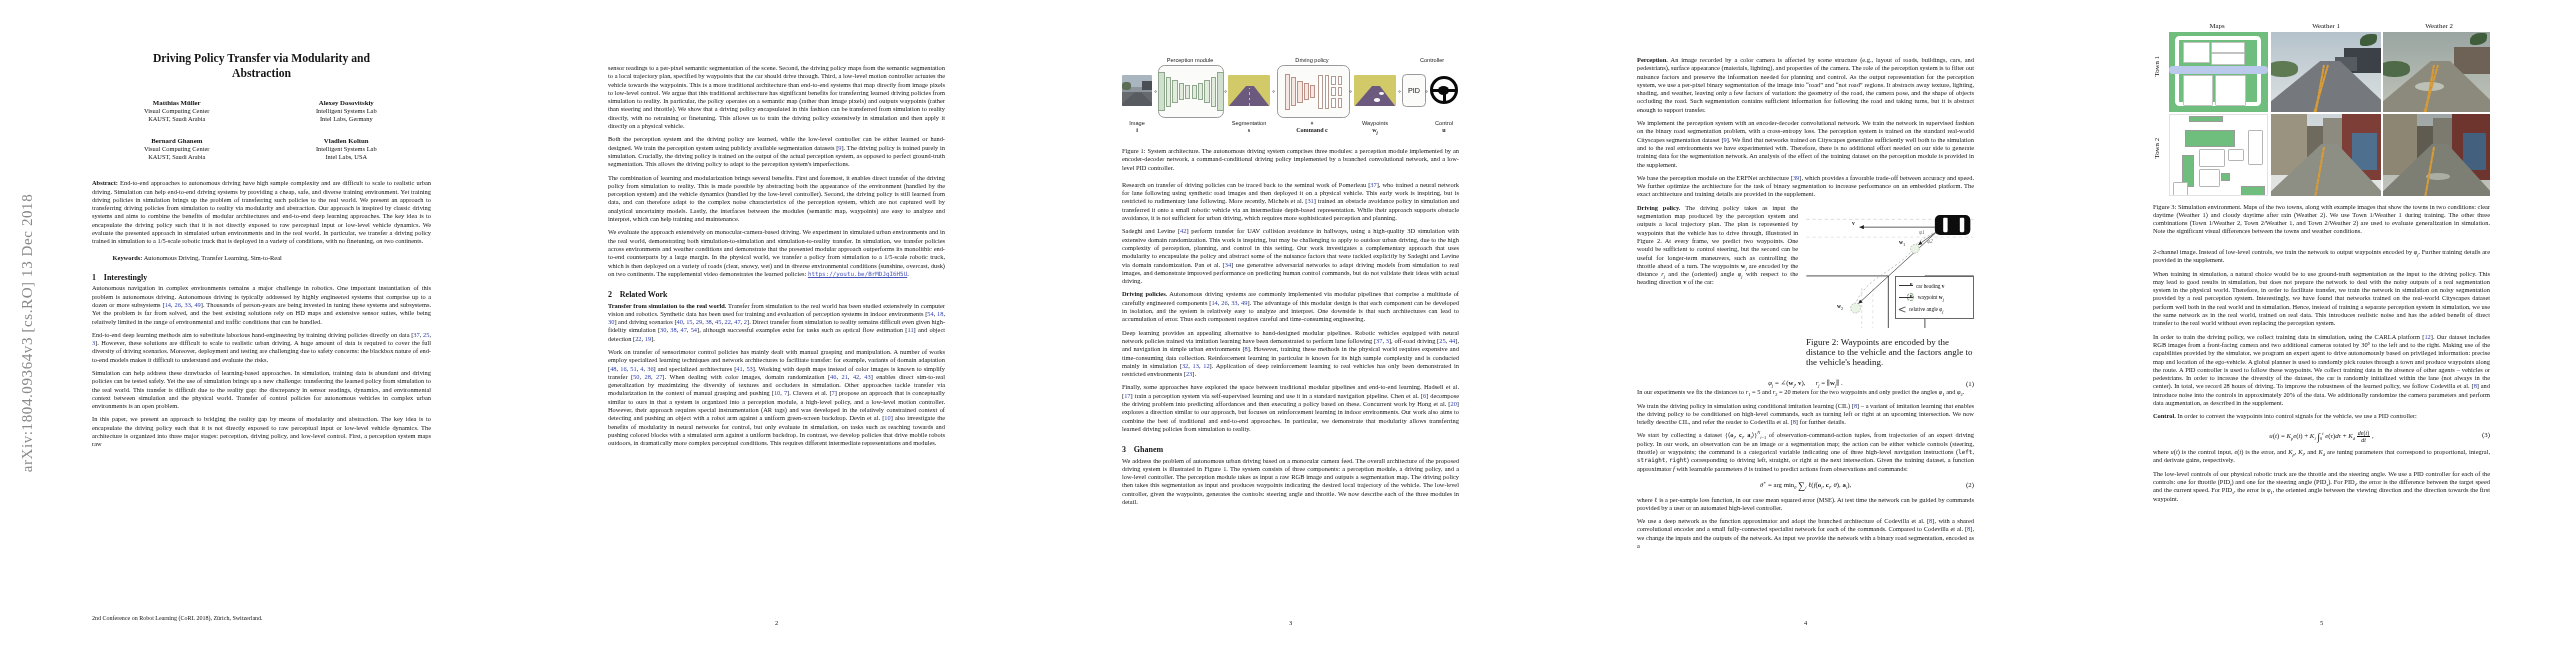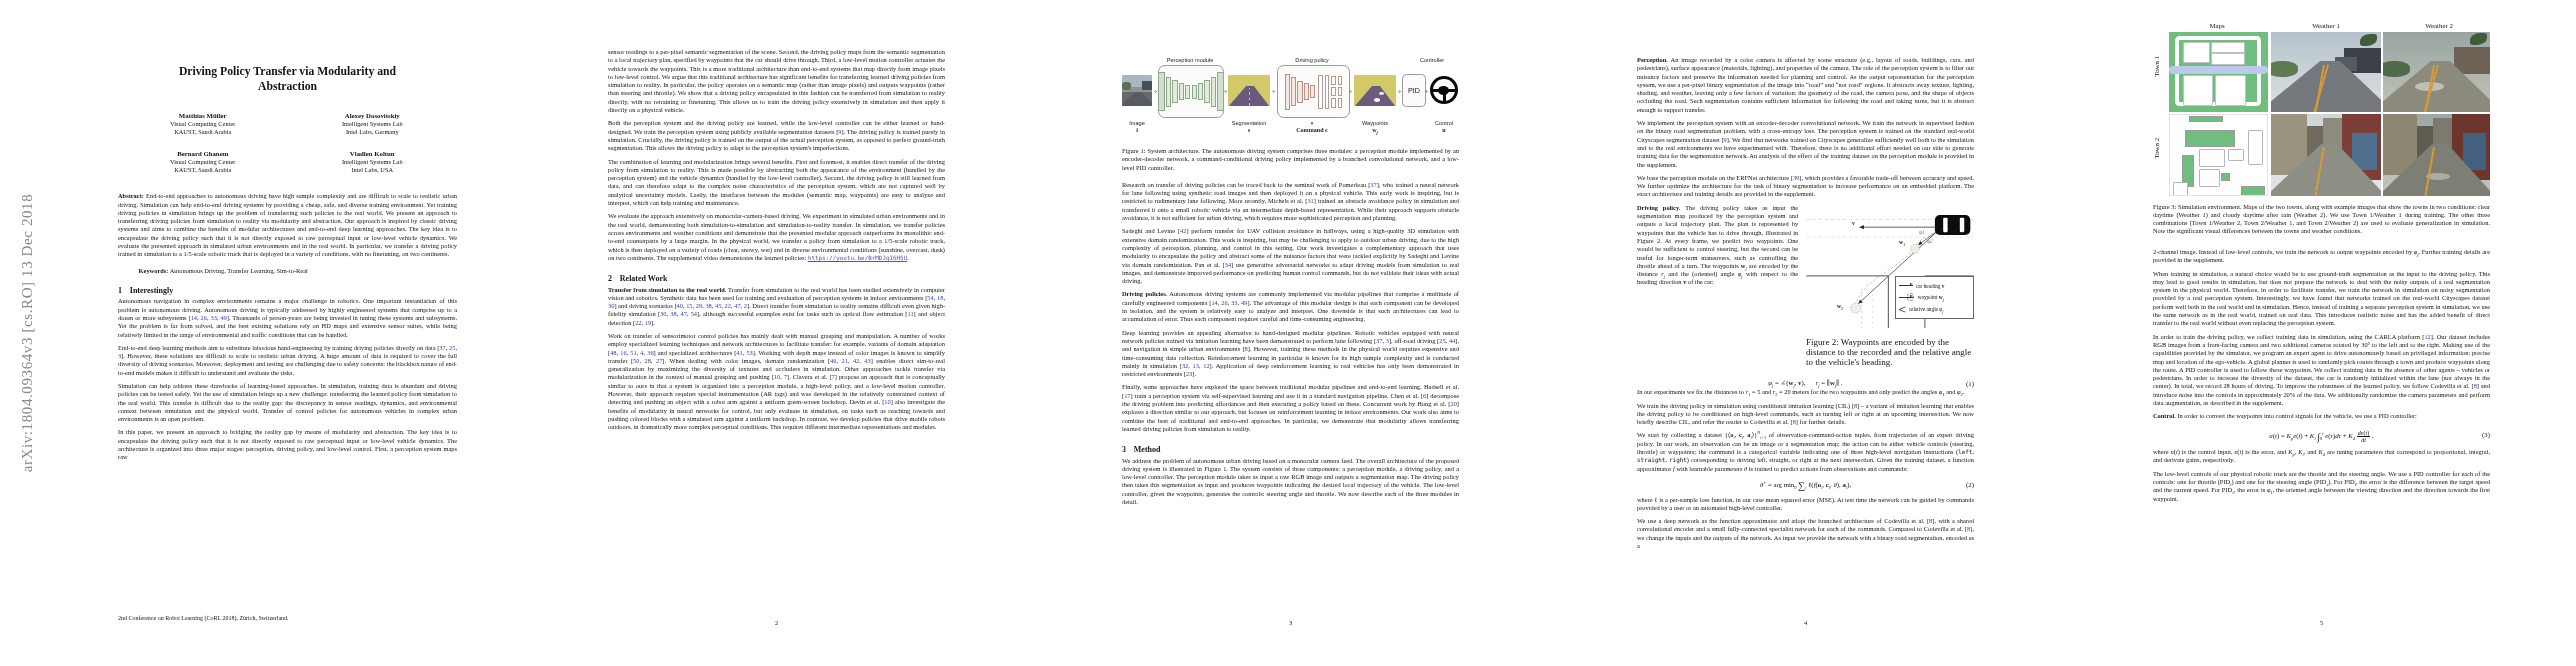--- a/index.html
+++ b/index.html
@@ -1,20 +1,20 @@
 <!DOCTYPE html>
 <html style="font-size:9px"><head>
 <meta charset="utf-8">
 <style>
   html,body{margin:0;padding:0;}
   body{width:2576px;height:667px;background:#ffffff;position:relative;overflow:hidden;
        font-family:"Liberation Serif","DejaVu Serif",serif;color:#141414;}
   .page{position:absolute;top:0;height:667px;box-sizing:border-box;}
-  #p1{left:92px;width:339px;padding-top:64px;margin-left:26px;}
-  #p2{left:608px;width:337px;padding-top:48px;}
+  #p1{left:92px;width:339px;padding-top:51px;}
+  #p2{left:608px;width:337px;padding-top:64px;}
   #p3{left:1122px;width:337px;padding-top:53px;}
   #p4{left:1637px;width:337px;padding-top:56px;}
   #p5{left:2153px;width:337px;padding-top:22px;}
 
   
   .arxiv{position:absolute;left:7.8px;top:0;height:667px;width:39px;}
   .arxiv span{position:absolute;left:19.5px;top:333px;transform:translate(-50%,-50%) rotate(-90deg);
       white-space:nowrap;color:#8a8a8a;font-size:15px;letter-spacing:0.6px;font-family:"Liberation Serif",serif;}
 
   p.body{font-size:6.4px;line-height:8.3px;text-align:justify;margin:5px 0 0;}
@@ -259,21 +259,21 @@
     <span class="f1lab" style="left:253px"><span>Waypoints</span><br><span class="sym"><b>w</b><sub><i>j</i></sub></span></span>
     <span class="f1lab" style="left:322px"><span>Control</span><br><span class="sym">u</span></span>
   </div>
   <p class="figcap">Figure 1: System architecture. The autonomous driving system comprises three modules: a perception module implemented by an encoder-decoder network, a command-conditional driving policy implemented by a branched convolutional network, and a low-level PID controller.</p>
 
   <p class="body cites" style="margin-top:9px">Research on transfer of driving policies can be traced back to the seminal work of Pomerleau [<span class="cite">37</span>], who trained a neural network for lane following using synthetic road images and then deployed it on a physical vehicle. This early work is inspiring, but is restricted to rudimentary lane following. More recently, Michels et al. [<span class="cite">31</span>] trained an obstacle avoidance policy in simulation and transferred it onto a small robotic vehicle via an intermediate depth-based representation. While their approach supports obstacle avoidance, it is not sufficient for urban driving, which requires more sophisticated perception and planning.</p>
   <p class="body cites">Sadeghi and Levine [<span class="cite">42</span>] perform transfer for UAV collision avoidance in hallways, using a high-quality 3D simulation with extensive domain randomization. This work is inspiring, but may be challenging to apply to outdoor urban driving, due to the high complexity of perception, planning, and control in this setting. Our work investigates a complementary approach that uses modularity to encapsulate the policy and abstract some of the nuisance factors that were tackled explicitly by Sadeghi and Levine via domain randomization. Pan et al. [<span class="cite">34</span>] use generative adversarial networks to adapt driving models from simulation to real images, and demonstrate improved performance on predicting human control commands, but do not validate their ideas with actual driving.</p>
   <p class="body"><b>Driving policies.</b> <span class="cites">Autonomous driving systems are commonly implemented via modular pipelines that comprise a multitude of carefully engineered components [<span class="cite">14</span>, <span class="cite">26</span>, <span class="cite">33</span>, <span class="cite">49</span>]. The advantage of this modular design is that each component can be developed in isolation, and the system is relatively easy to analyze and interpret. One downside is that such architectures can lead to accumulation of error. Thus each component requires careful and time-consuming engineering.</span></p>
   <p class="body cites">Deep learning provides an appealing alternative to hand-designed modular pipelines. Robotic vehicles equipped with neural network policies trained via imitation learning have been demonstrated to perform lane following [<span class="cite">37</span>, <span class="cite">3</span>], off-road driving [<span class="cite">25</span>, <span class="cite">44</span>], and navigation in simple urban environments [<span class="cite">8</span>]. However, training these methods in the physical world requires expensive and time-consuming data collection. Reinforcement learning in particular is known for its high sample complexity and is conducted mainly in simulation [<span class="cite">32</span>, <span class="cite">13</span>, <span class="cite">12</span>]. Application of deep reinforcement learning to real vehicles has only been demonstrated in restricted environments [<span class="cite">23</span>].</p>
   <p class="body cites">Finally, some approaches have explored the space between traditional modular pipelines and end-to-end learning. Hadsell et al. [<span class="cite">17</span>] train a perception system via self-supervised learning and use it in a standard navigation pipeline. Chen et al. [<span class="cite">6</span>] decompose the driving problem into predicting affordances and then executing a policy based on these. Concurrent work by Hong et al. [<span class="cite">20</span>] explores a direction similar to our approach, but focuses on reinforcement learning in indoor environments. Our work also aims to combine the best of traditional and end-to-end approaches. In particular, we demonstrate that modularity allows transferring learned driving policies from simulation to reality.</p>
-  <h2 class="sec"><span class="secnum">3</span><span>Method</span></h2>
+  <h2 class="sec"><span class="secnum">3</span><span>Ghanem</span></h2>
   <p class="body nomt cites">We address the problem of autonomous urban driving based on a monocular camera feed. The overall architecture of the proposed driving system is illustrated in Figure 1. The system consists of three components: a perception module, a driving policy, and a low-level controller. The perception module takes as input a raw RGB image and outputs a segmentation map. The driving policy then takes this segmentation as input and produces waypoints indicating the desired local trajectory of the vehicle. The low-level controller, given the waypoints, generates the controls: steering angle and throttle. We now describe each of the three modules in detail.</p>
   <div class="pagenum">3</div>
 </div>
 
 <div class="page" id="p4">
   <p class="body nomt"><b>Perception.</b> <span class="cites">An image recorded by a color camera is affected by scene structure (e.g., layout of roads, buildings, cars, and pedestrians), surface appearance (materials, lighting), and properties of the camera. The role of the perception system is to filter out nuisance factors and preserve the information needed for planning and control. As the output representation for the perception system, we use a per-pixel binary segmentation of the image into “road” and “not road” regions. It abstracts away texture, lighting, shading, and weather, leaving only a few factors of variation: the geometry of the road, the camera pose, and the shape of objects occluding the road. Such segmentation contains sufficient information for following the road and taking turns, but it is abstract enough to support transfer.</span></p>
   <p class="body cites">We implement the perception system with an encoder-decoder convolutional network. We train the network in supervised fashion on the binary road segmentation problem, with a cross-entropy loss. The perception system is trained on the standard real-world Cityscapes segmentation dataset [<span class="cite">9</span>]. We find that networks trained on Cityscapes generalize sufficiently well both to the simulation and to the real environments we have experimented with. Therefore, there is no additional effort needed on our side to generate training data for the segmentation network. An analysis of the effect of the training dataset on the perception module is provided in the supplement.</p>
   <p class="body cites">We base the perception module on the ERFNet architecture [<span class="cite">39</span>], which provides a favorable trade-off between accuracy and speed. We further optimize the architecture for the task of binary segmentation to increase performance on an embedded platform. The exact architecture and training details are provided in the supplement.</p>
 
   <div style="margin-top:5px;">
@@ -315,21 +315,21 @@
               <span class="lgarrow"></span>
               <span class="lgwp"></span>
               <span>waypoint <b>w</b><sub><i>j</i></sub></span>
             </div>
           <div class="f2row">
               <span class="lgang"></span>
               <span>relative angle <i>φ</i><sub><i>j</i></sub></span>
             </div>
         </div>
       </div>
-      <p class="fig2cap">Figure 2: Waypoints are encoded by the distance to the recorded and the relative angle to the vehicle's heading.</p>
+      <p class="fig2cap">Figure 2: Waypoints are encoded by the distance to the vehicle and the factors angle to the vehicle's heading.</p>
     </div>
     <p class="body nomt"><b>Driving policy.</b> <span class="cites">The driving policy takes as input the segmentation map produced by the perception system and outputs a local trajectory plan. The plan is represented by waypoints that the vehicle has to drive through, illustrated in Figure 2. At every frame, we predict two waypoints. One would be sufficient to control steering, but the second can be useful for longer-term maneuvers, such as controlling the throttle ahead of a turn. The waypoints <b>w</b><sub><i>j</i></sub> are encoded by the distance <i>r</i><sub><i>j</i></sub> and the (oriented) angle <i>φ</i><sub><i>j</i></sub> with respect to the heading direction <b>v</b> of the car:</span></p>
   </div>
 
   <div class="eq" style="clear:both"><span><i>φ</i><sub><i>j</i></sub> = ∠(<b>w</b><sub><i>j</i></sub>, <b>v</b>),&nbsp;&nbsp;&nbsp;&nbsp;&nbsp;&nbsp;<i>r</i><sub><i>j</i></sub> = ∥<b>w</b><sub><i>j</i></sub>∥ .</span><span class="eqnum">(1)</span></div>
   <p class="body nomt">In our experiments we fix the distances to <i>r</i><sub>1</sub> = 5 and <i>r</i><sub>2</sub> = 20 meters for the two waypoints and only predict the angles <i>φ</i><sub>1</sub> and <i>φ</i><sub>2</sub>.</p>
   <p class="body cites">We train the driving policy in simulation using conditional imitation learning (CIL) [<span class="cite">8</span>] – a variant of imitation learning that enables the driving policy to be conditioned on high-level commands, such as turning left or right at an upcoming intersection. We now briefly describe CIL, and refer the reader to Codevilla et al. [<span class="cite">8</span>] for further details.</p>
   <p class="body cites">We start by collecting a dataset {⟨<b>o</b><sub><i>i</i></sub>, <b>c</b><sub><i>i</i></sub>, <b>a</b><sub><i>i</i></sub>⟩}<sup><i>N</i></sup><sub><i>i</i>=1</sub> of observation-command-action tuples, from trajectories of an expert driving policy. In our work, an observation can be an image or a segmentation map; the action can be either vehicle controls (steering, throttle) or waypoints; the command is a categorical variable indicating one of three high-level navigation instructions (<code>left</code>, <code>straight</code>, <code>right</code>) corresponding to driving left, straight, or right at the next intersection. Given the training dataset, a function approximator <i>f</i> with learnable parameters <i>θ</i> is trained to predict actions from observations and commands:</p>
   <div class="eq"><span><i>θ</i><sup>∗</sup> = arg min<sub><i>θ</i></sub> <span class="bigop">∑</span><sub><i>i</i></sub> ℓ(<i>f</i>(<b>o</b><sub><i>i</i></sub>, <b>c</b><sub><i>i</i></sub>, <i>θ</i>), <b>a</b><sub><i>i</i></sub>),</span><span class="eqnum">(2)</span></div>
   <p class="body">where ℓ is a per-sample loss function, in our case mean squared error (MSE). At test time the network can be guided by commands provided by a user or an automated high-level controller.</p>

